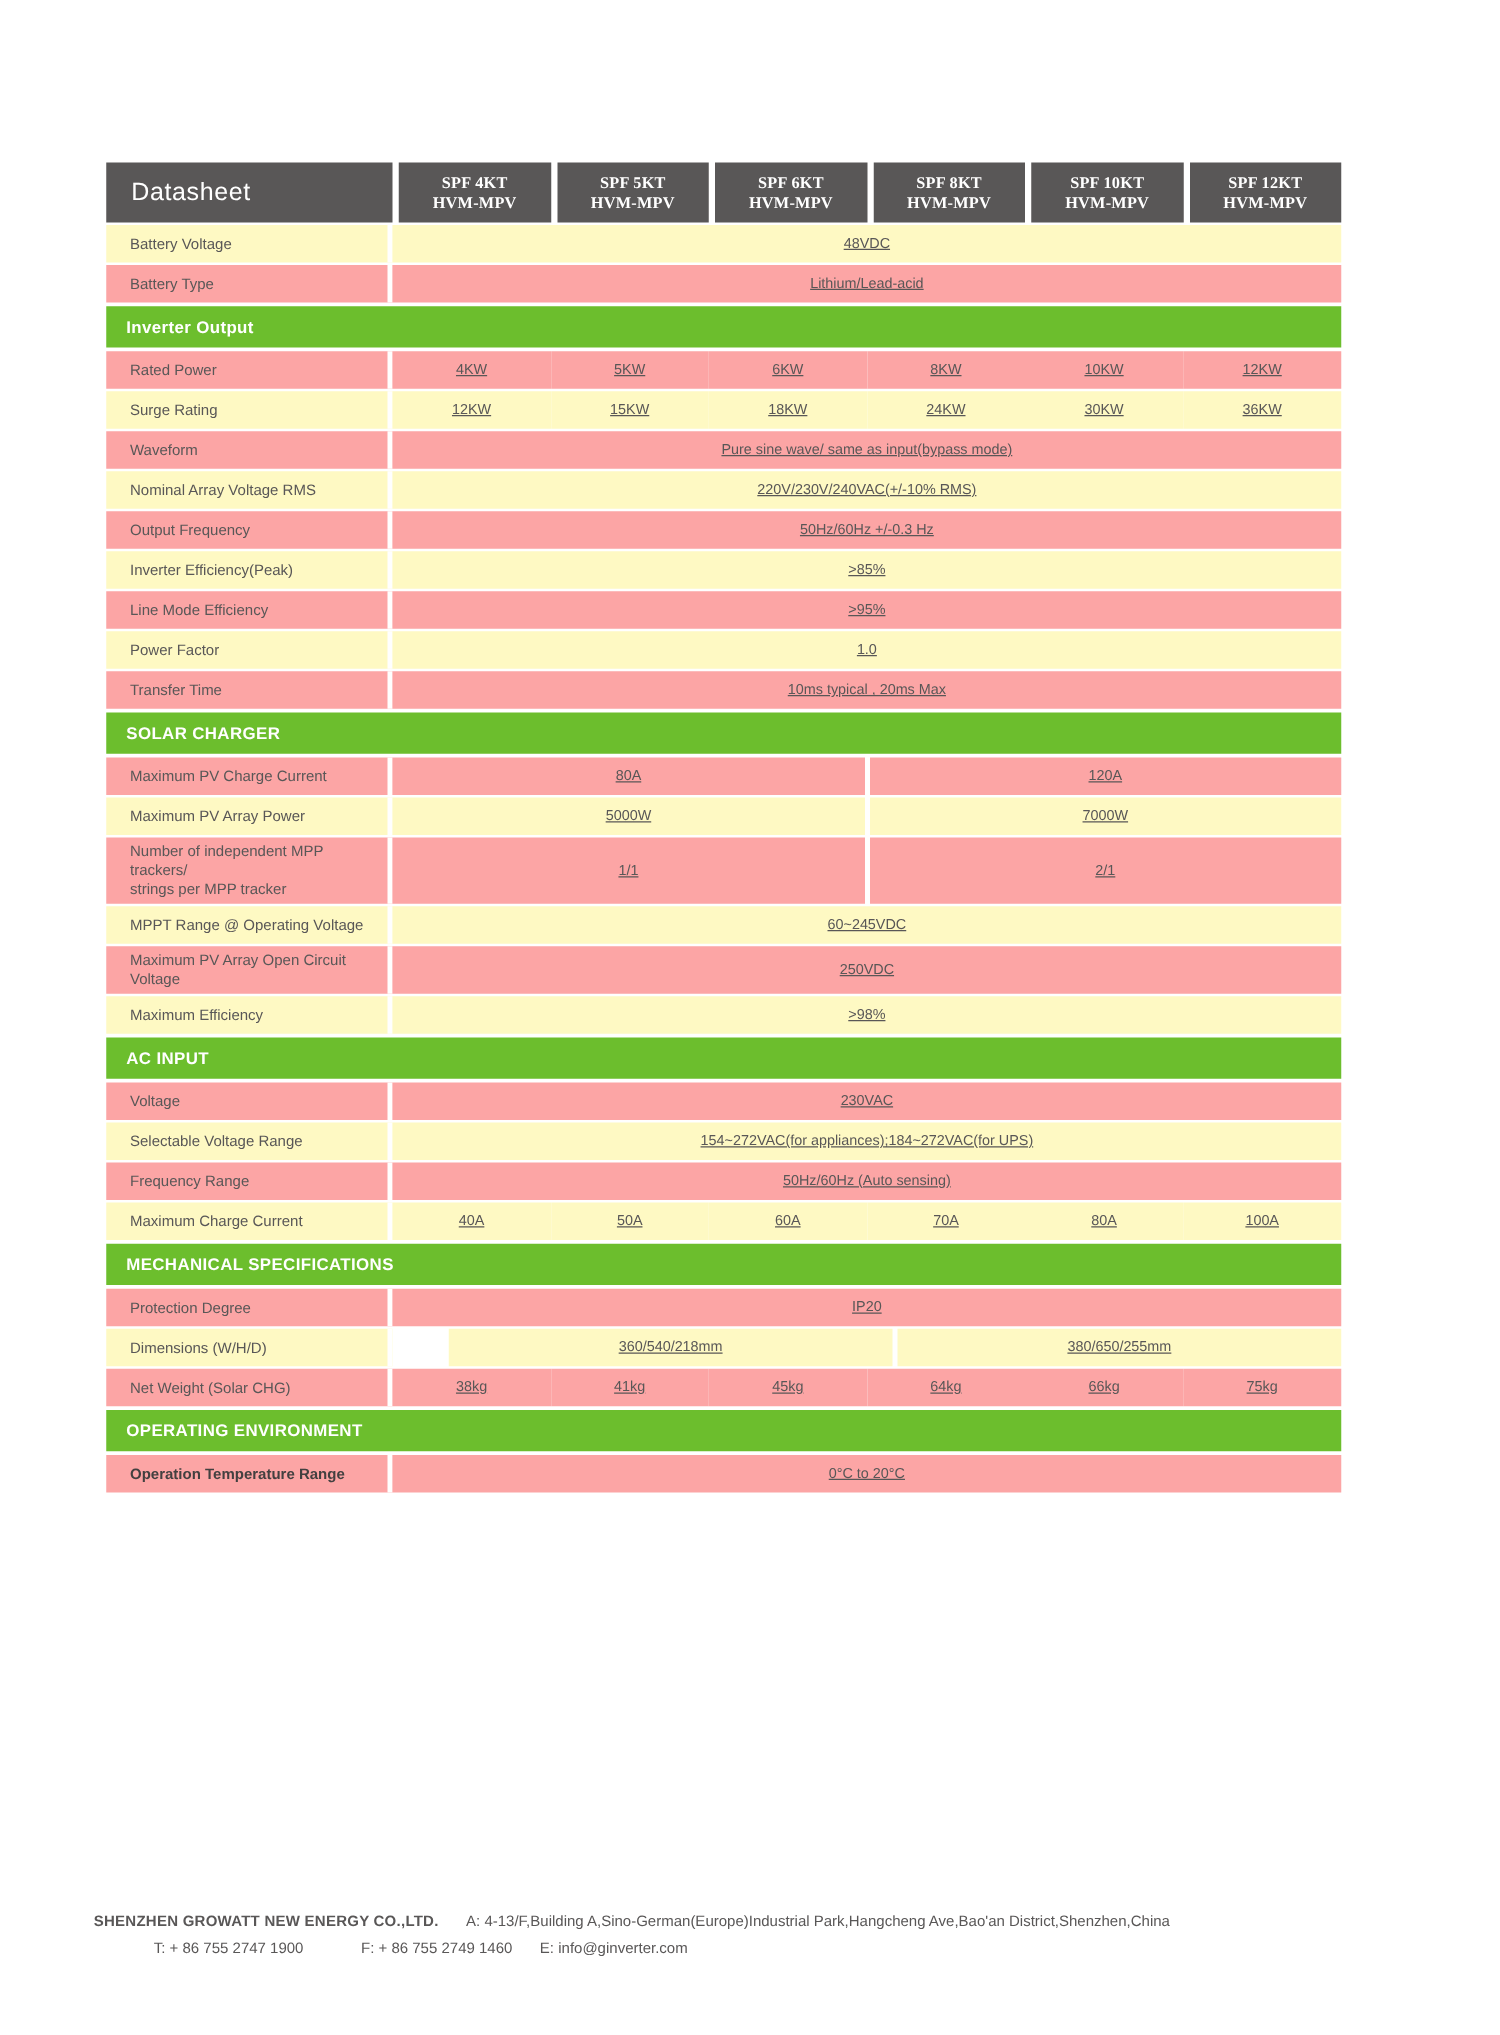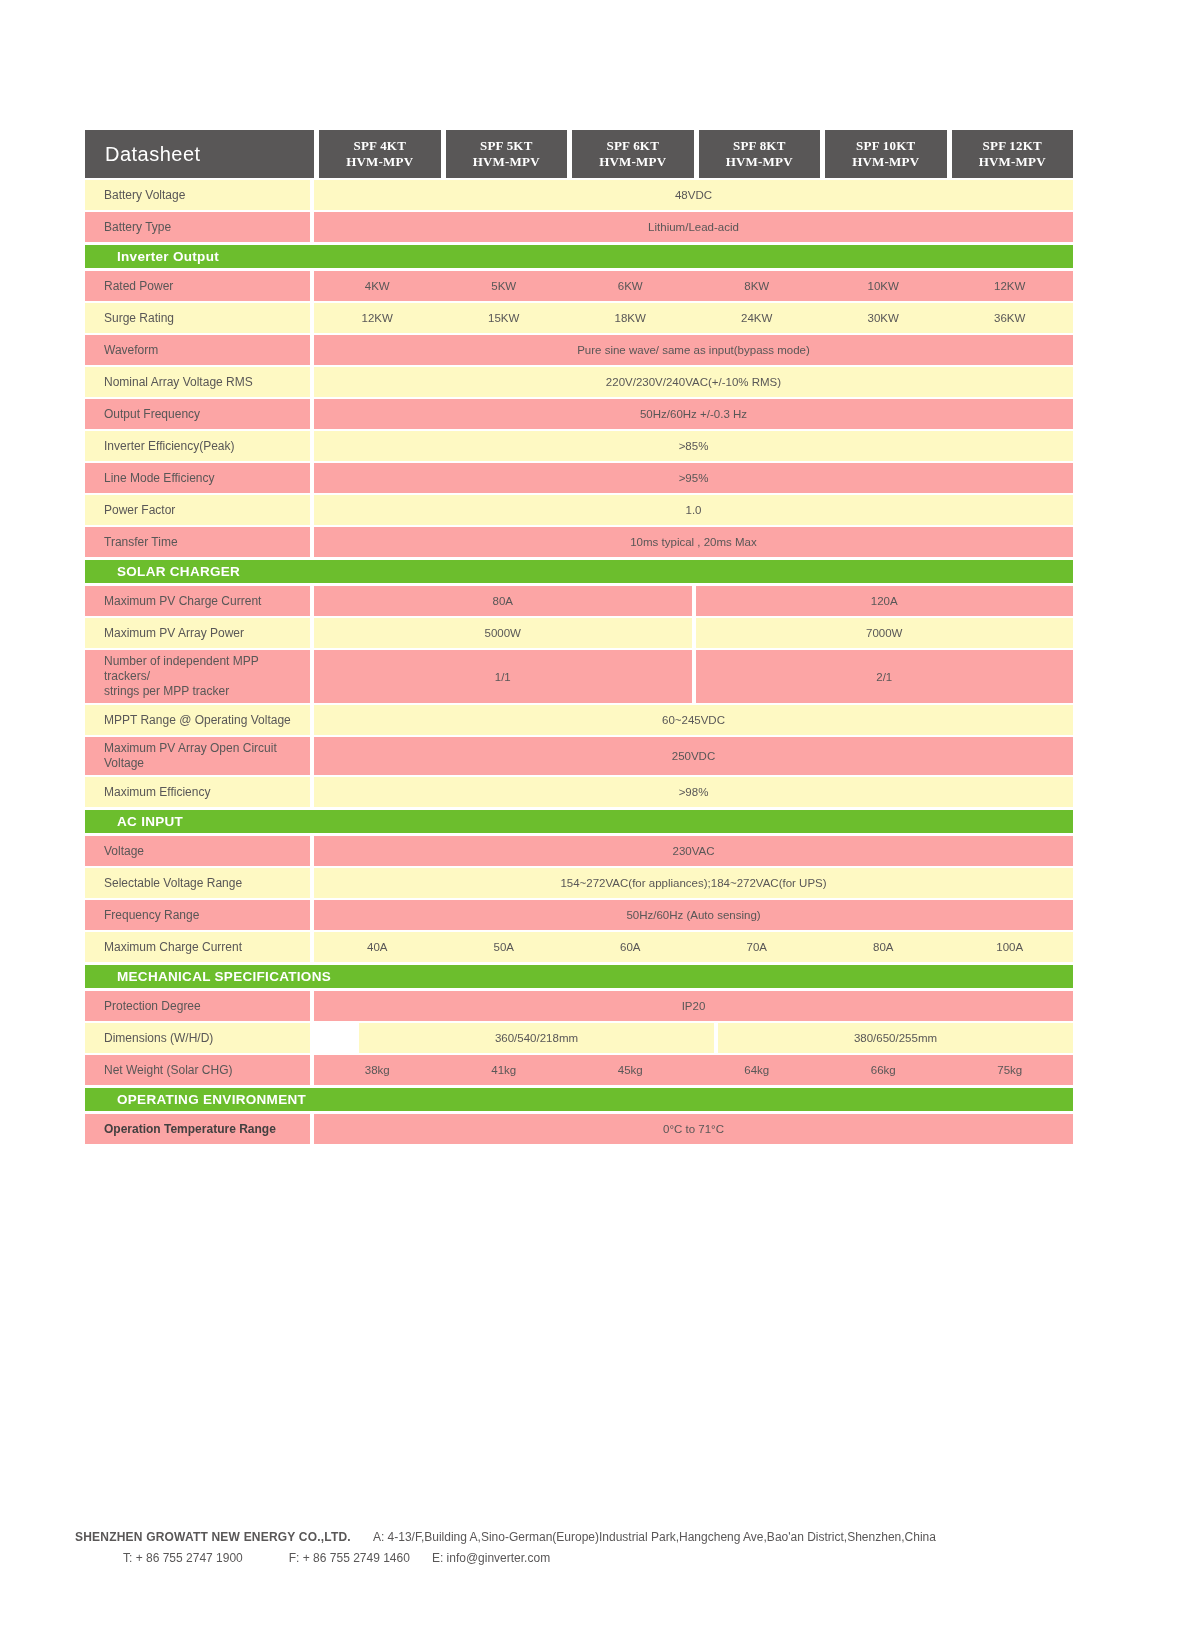--- a/index.html
+++ b/index.html
@@ -19,34 +19,34 @@
   }
   .colhead {
     flex:1; background:#595757; color:#ffffff;
     display:flex; flex-direction:column; justify-content:center; align-items:center;
     font-weight:bold; font-size:13px; line-height:1.25; letter-spacing:.2px;font-family:Liberation Serif, serif;
   }
 
   
   .secbar {
     background:#6cbe2d; color:#ffffff; font-weight:bold; font-size:13.5px;
-    height:23px; display:flex; align-items:center; padding-left:32px;
+    height:33px; display:flex; align-items:center; padding-left:16px;
     margin:3px 0; letter-spacing:.3px;
   }
 
   
   .row { display:flex; min-height:30px; margin-bottom:2px; }
   .lab {
     width:229px; flex:none; box-sizing:border-box;
     padding:4px 10px 4px 19px; display:flex; align-items:center;
     font-size:12px; line-height:1.25; white-space:pre-line;
     border-right:4px solid #ffffff;
   }
   .lab.em { font-weight:bold; color:#434040; }
-  .vals { flex:1; display:flex; }
+  .vals { flex:1; display:flex;text-decoration:underline; }
   .vals.split { gap:4px; }
   .cell {
     display:flex; align-items:center; justify-content:center;
     font-size:11.5px; text-align:center; padding:2px 4px; box-sizing:border-box;
   }
   .shade-gray  .lab, .shade-gray  .cell { background:#fef9c3; }
   .shade-light .lab, .shade-light .cell { background:#fca5a5; }
 
   
   .footer { position:absolute; left:75px; top:1530px; width:1080px; font-size:12px; color:#595757; }
@@ -255,21 +255,21 @@
           <div class="cell" style="flex: 1 1 0px;">45kg</div>
           <div class="cell" style="flex: 1 1 0px;">64kg</div>
           <div class="cell" style="flex: 1 1 0px;">66kg</div>
           <div class="cell" style="flex: 1 1 0px;">75kg</div>
         </div>
       </div>
       <div class="secbar">OPERATING ENVIRONMENT</div>
       <div class="row shade-light">
         <div class="lab em">Operation Temperature Range</div>
         <div class="vals">
-          <div class="cell" style="flex: 6 1 0px;">0°C to 71°C</div>
+          <div class="cell" style="flex: 6 1 0px;">0°C to 20°C</div>
         </div>
       </div>
     </div>
 </div>
 
 <div class="footer">
   <div class="line line1">
     <span class="company">SHENZHEN GROWATT NEW ENERGY CO.,LTD.</span>
     <span class="addr">A: 4-13/F,Building A,Sino-German(Europe)Industrial Park,Hangcheng Ave,Bao'an District,Shenzhen,China</span>
   </div>

